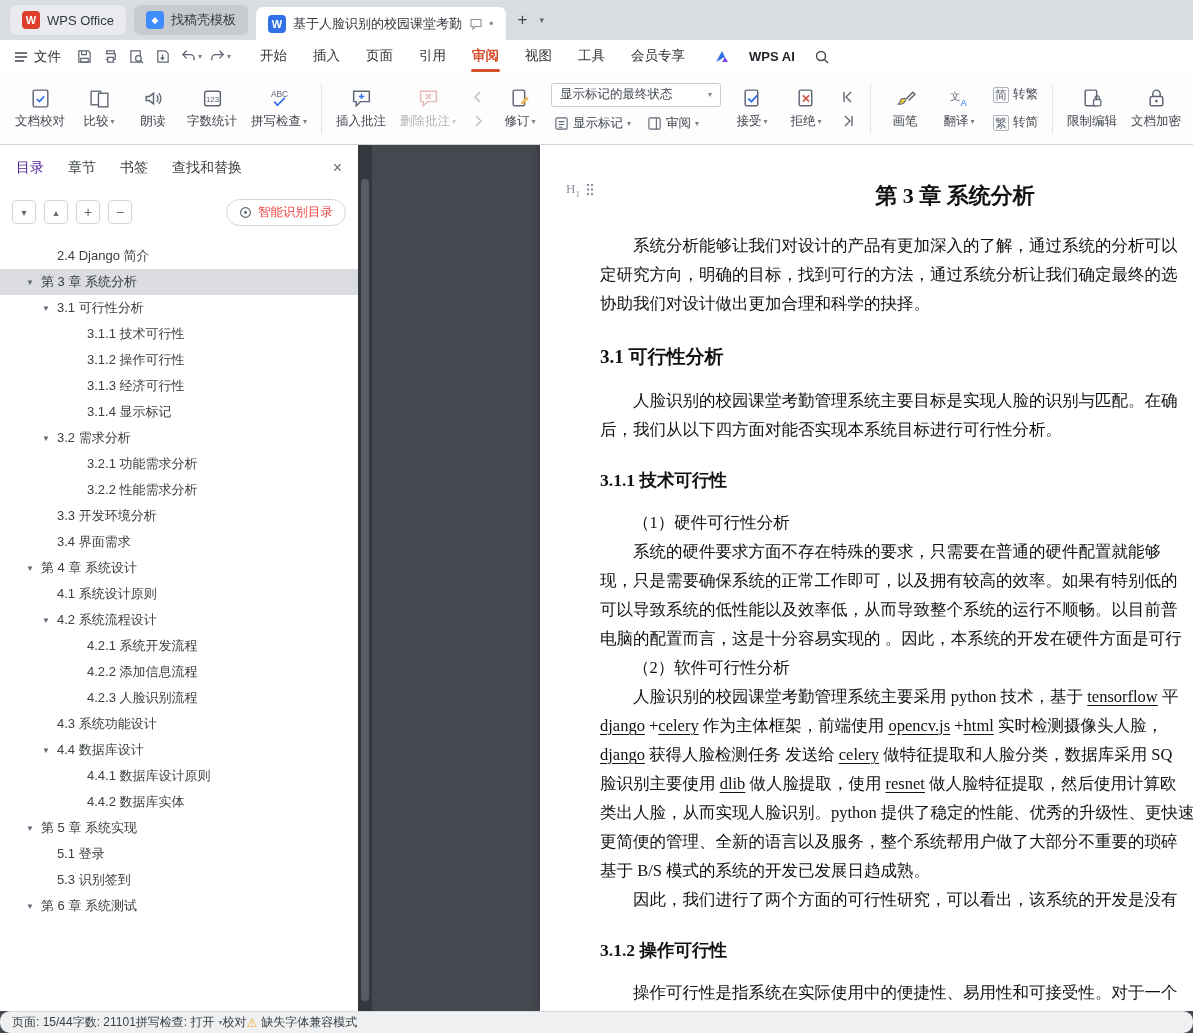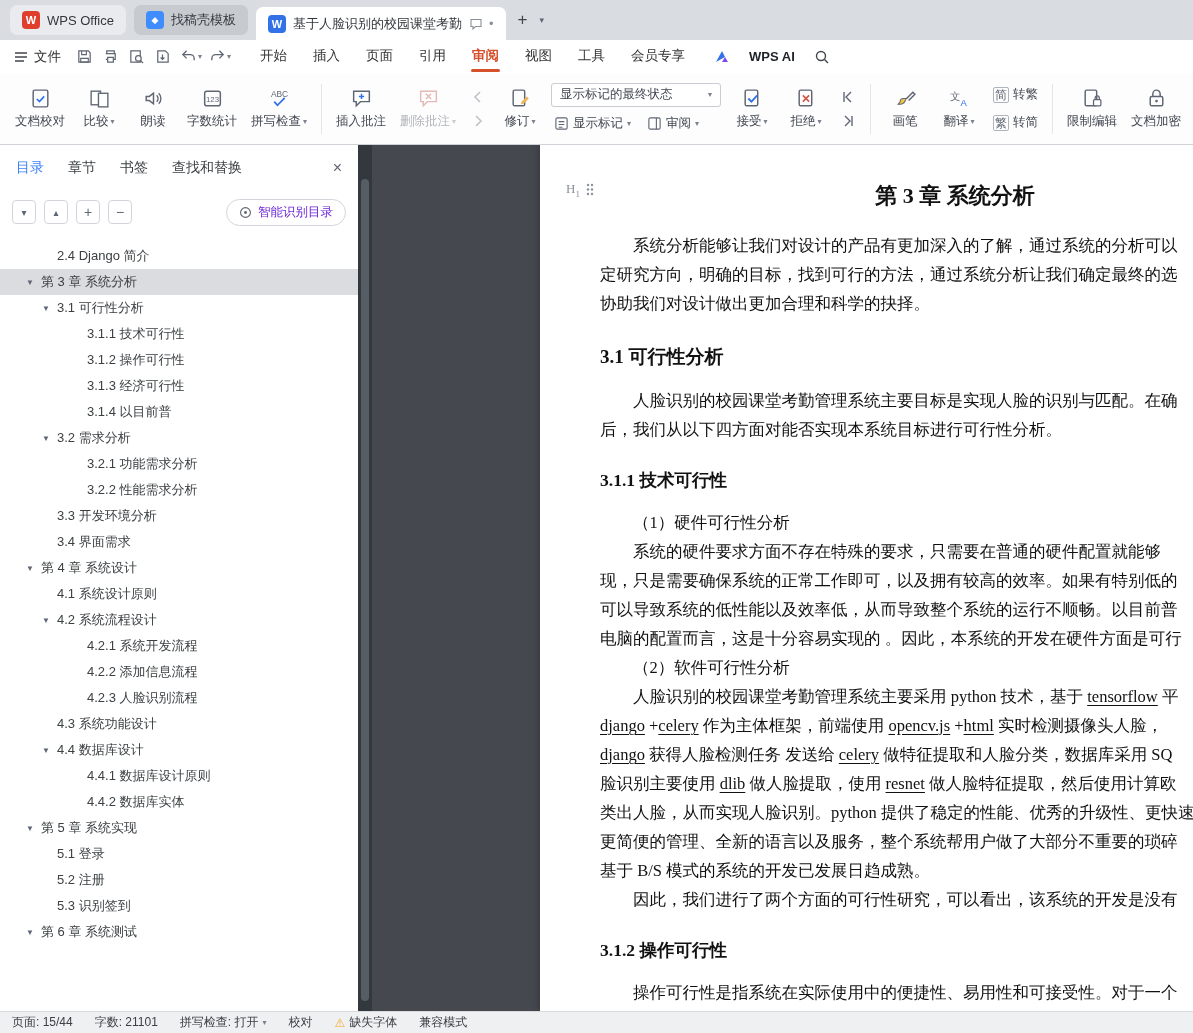--- a/index.html
+++ b/index.html
@@ -44,26 +44,26 @@
   .rcombo{width:170px;height:24px;border:1px solid #c9ccd2;border-radius:3px;display:flex;align-items:center;justify-content:space-between;padding:0 8px;font-size:12.5px;color:#41464f;background:#fff;}
   .rsmallrow{display:flex;gap:10px;}
   .rsmall{display:flex;align-items:center;gap:4px;height:22px;padding:0 3px;font-size:12.5px;color:#41464f;border-radius:3px;}
   .zchar{font-size:12px;color:#5f6673;border:1px solid #aeb4bc;border-radius:2px;padding:0 1px;line-height:14px;}
   .iconwrap{display:flex;align-items:center;justify-content:center;}
 
   
   .main{height:866px;display:flex;}
   .sidebar{width:358px;background:#fff;display:flex;flex-direction:column;flex:none;}
   .side-tabs{height:46px;display:flex;align-items:center;padding:0 16px;gap:24px;font-size:14px;color:#3c4043;}
-  .side-tab.active{color:#3b82f6;}
+  .side-tab.active{color:#4c1d95;}
   .side-close{margin-left:auto;font-size:16px;color:#5f6673;}
   .side-toolbar{height:42px;display:flex;align-items:center;padding:0 12px;gap:8px;}
   .sq-btn{width:24px;height:24px;border:1px solid #d2d5da;border-radius:4px;display:grid;place-items:center;font-size:10px;color:#5f6673;background:#fff;}
   .sq-btn.pm{font-size:14px;}
-  .smart-toc{margin-left:auto;height:27px;border:1px solid #d2d5da;border-radius:14px;display:flex;align-items:center;gap:6px;padding:0 12px;font-size:12.5px;color:#6d28d9;background:#fff;}
+  .smart-toc{margin-left:auto;height:27px;border:1px solid #d2d5da;border-radius:14px;display:flex;align-items:center;gap:6px;padding:0 12px;font-size:12.5px;color:#ef4444;background:#fff;}
   .toc{flex:1;overflow:hidden;padding-top:10px;}
   .toc-item{height:26px;display:flex;align-items:center;font-size:13px;color:#3c4043;}
   .toc-item.lvl1{padding-left:26px;}
   .toc-item.lvl2{padding-left:42px;}
   .toc-item.lvl3{padding-left:72px;}
   .toc-item.selected{background:#dadcdf;}
   .toc-arrow{width:15px;font-size:8px;color:#5f6673;flex:none;}
   .toc-label{white-space:nowrap;}
 
   .sidescroll{width:14px;background:#33383e;position:relative;flex:none;}
@@ -78,21 +78,21 @@
   
   .doc{font-family:"Liberation Serif","DejaVu Serif",serif;color:#111;}
   .blk-title{font-size:22px;font-weight:bold;text-align:center;margin:10px 0 20px 0;}
   .blk-h2{font-size:19px;font-weight:bold;margin:26px 0 16px 0;}
   .blk-h3{font-size:17.5px;font-weight:bold;margin:24px 0 16px 0;}
   .blk-line{font-size:16.5px;line-height:29px;white-space:pre;}
   .blk-line.indent{text-indent:33px;}
   .uline{text-decoration:underline;text-underline-offset:3px;}
 
   
-  .statusbar{height:22px;background:#eef0f2;border-top:1px solid #d8dadd;display:flex;align-items:center;padding:0 12px;gap:22px;font-size:12px;color:#3c4043;}
+  .statusbar{height:22px;background:#eef0f2;border-top:1px solid #d8dadd;display:flex;align-items:center;padding:0 12px;font-size:12px;color:#3c4043;border-radius:10px;}
   .sb-item{display:flex;align-items:center;gap:4px;white-space:nowrap;}
   .warn{color:#f5a623;font-size:12px;}
   svg{display:block;}
 </style>
 </head>
 <body>
 
 <div class="titlebar">
   <div class="ttab wps">
     <span class="applogo">W</span>
@@ -479,21 +479,21 @@
         <div class="toc-item lvl3">
           <span class="toc-arrow"></span>
           <span class="toc-label">3.1.2 操作可行性</span>
         </div>
         <div class="toc-item lvl3">
           <span class="toc-arrow"></span>
           <span class="toc-label">3.1.3 经济可行性</span>
         </div>
         <div class="toc-item lvl3">
           <span class="toc-arrow"></span>
-          <span class="toc-label">3.1.4 以目前普</span>
+          <span class="toc-label">3.1.4 显示标记</span>
         </div>
         <div class="toc-item lvl2">
           <span class="toc-arrow">▼</span>
           <span class="toc-label">3.2 需求分析</span>
         </div>
         <div class="toc-item lvl3">
           <span class="toc-arrow"></span>
           <span class="toc-label">3.2.1 功能需求分析</span>
         </div>
         <div class="toc-item lvl3">
@@ -548,24 +548,20 @@
           <span class="toc-arrow"></span>
           <span class="toc-label">4.4.2 数据库实体</span>
         </div>
         <div class="toc-item lvl1">
           <span class="toc-arrow">▼</span>
           <span class="toc-label">第 5 章 系统实现</span>
         </div>
         <div class="toc-item lvl2">
           <span class="toc-arrow"></span>
           <span class="toc-label">5.1 登录</span>
-        </div>
-        <div class="toc-item lvl2">
-          <span class="toc-arrow"></span>
-          <span class="toc-label">5.2 注册</span>
         </div>
         <div class="toc-item lvl2">
           <span class="toc-arrow"></span>
           <span class="toc-label">5.3 识别签到</span>
         </div>
         <div class="toc-item lvl1">
           <span class="toc-arrow">▼</span>
           <span class="toc-label">第 6 章 系统测试</span>
         </div>
       </div>

